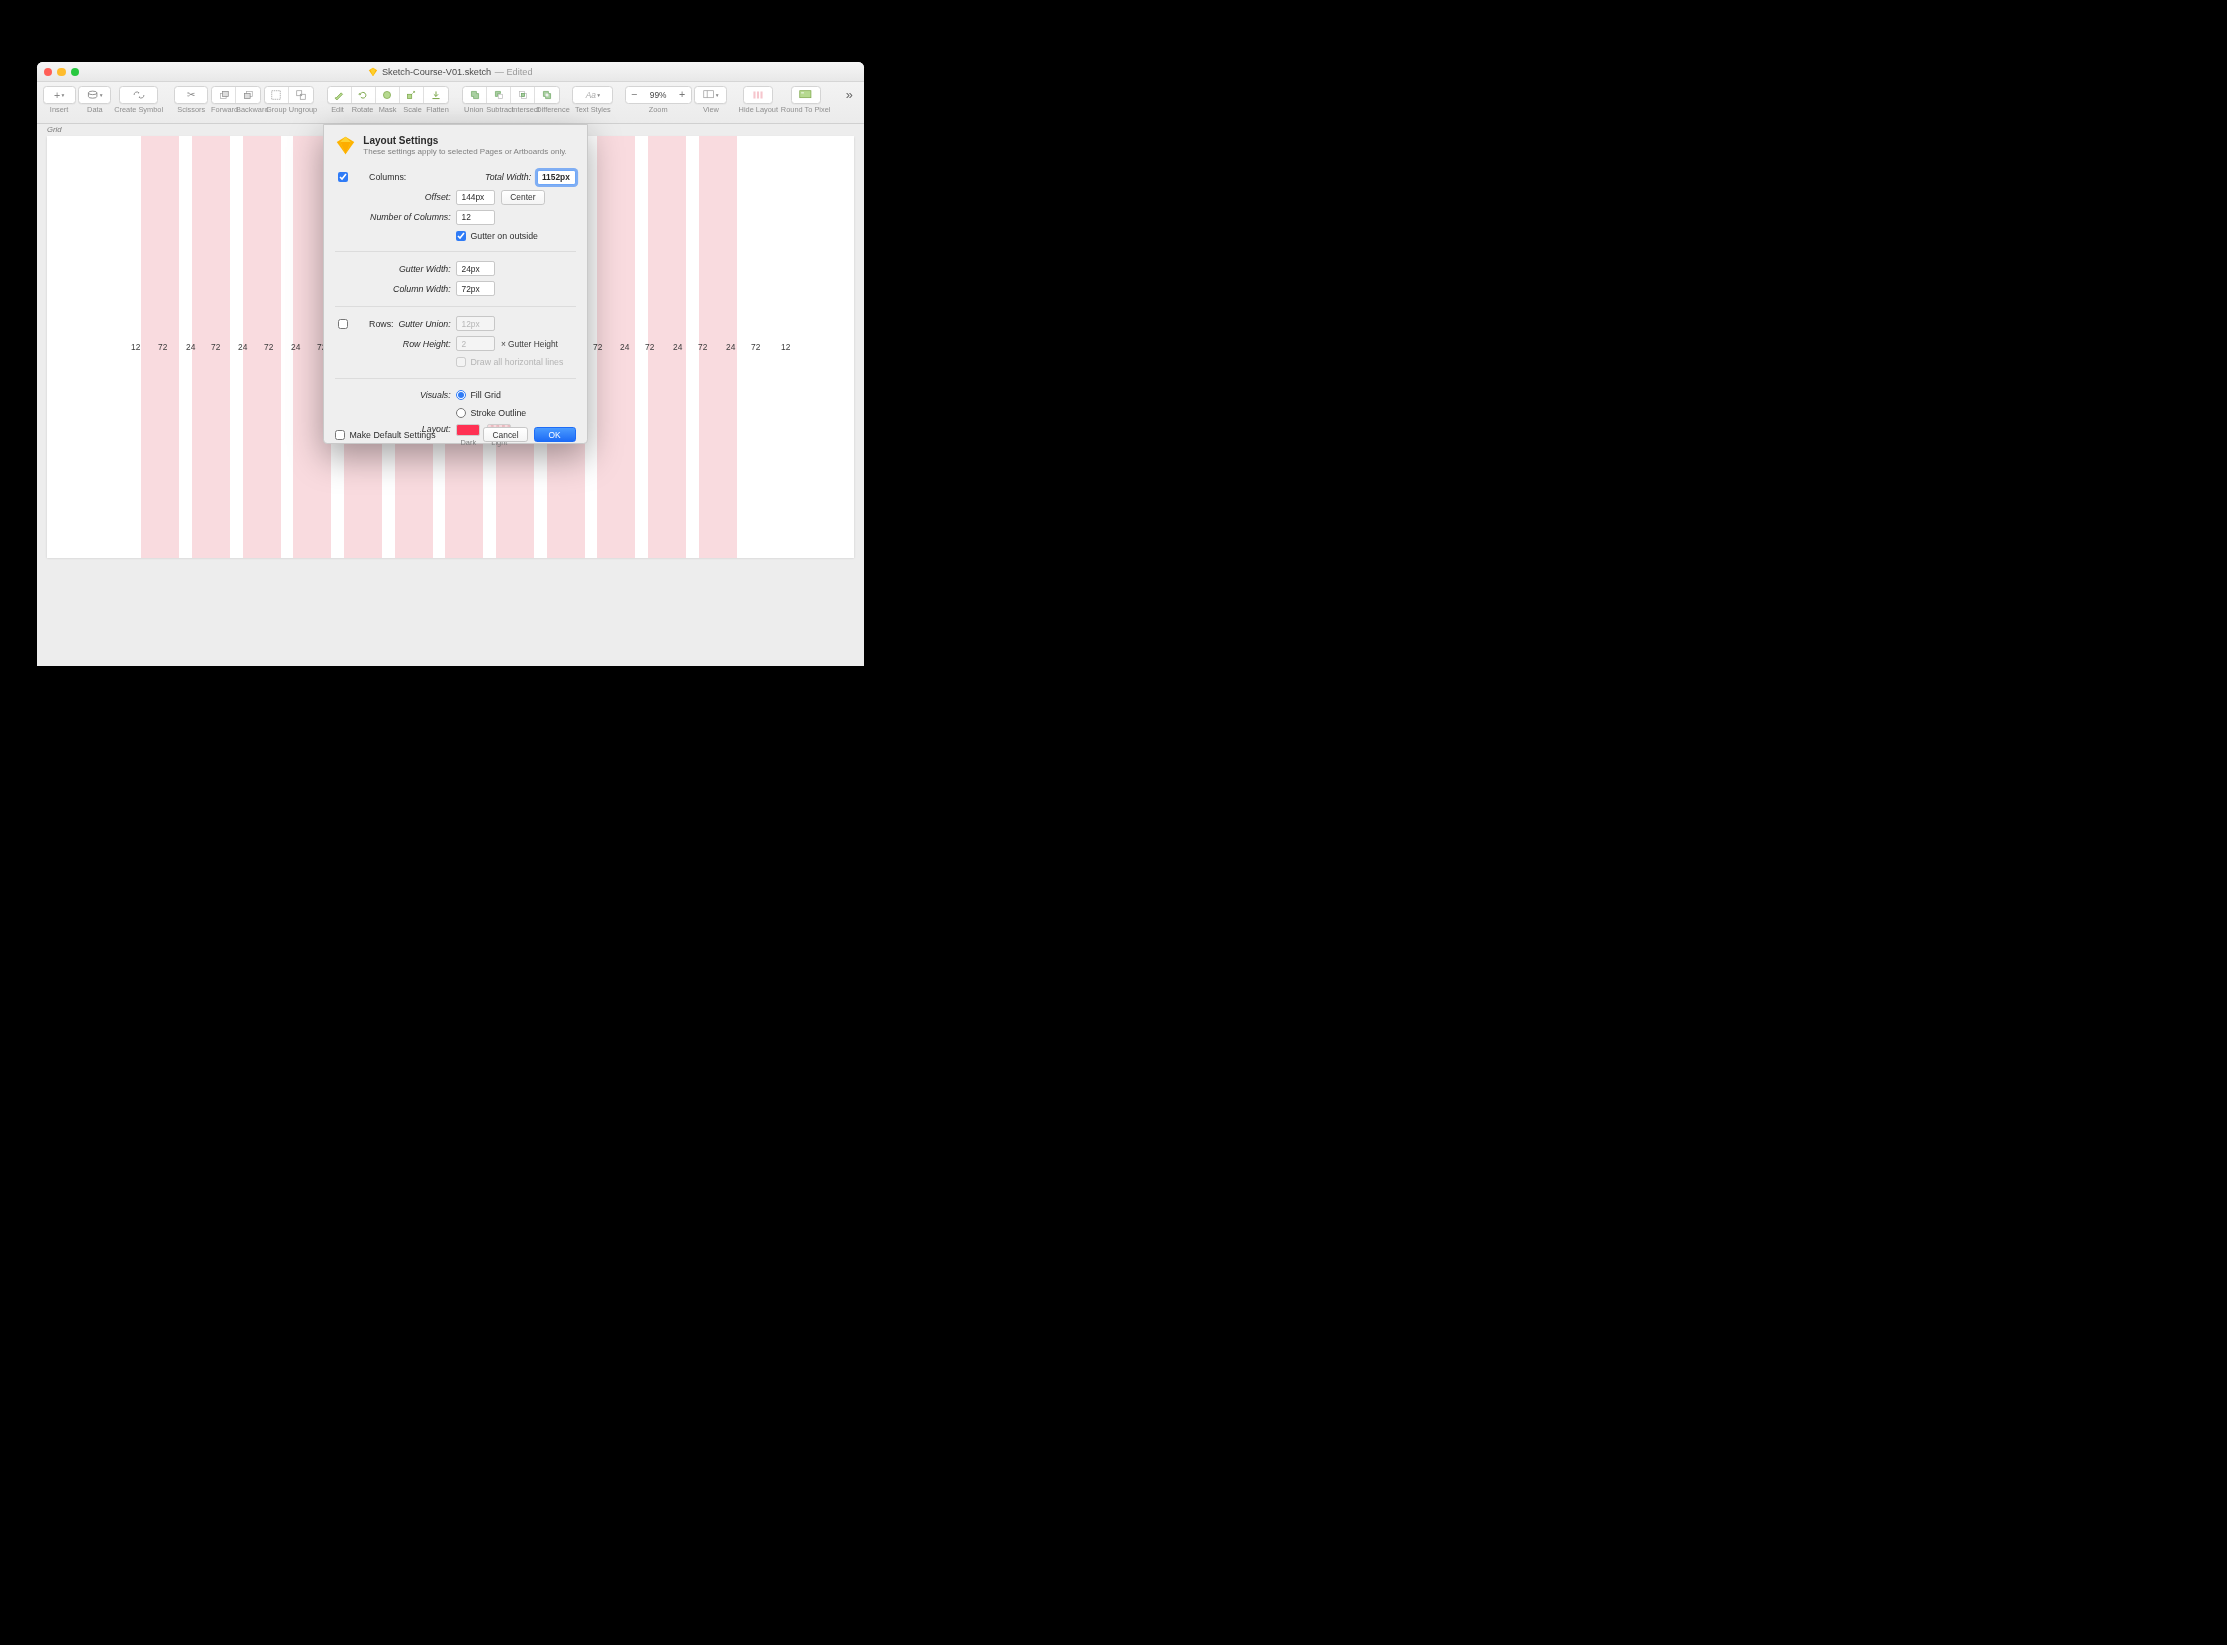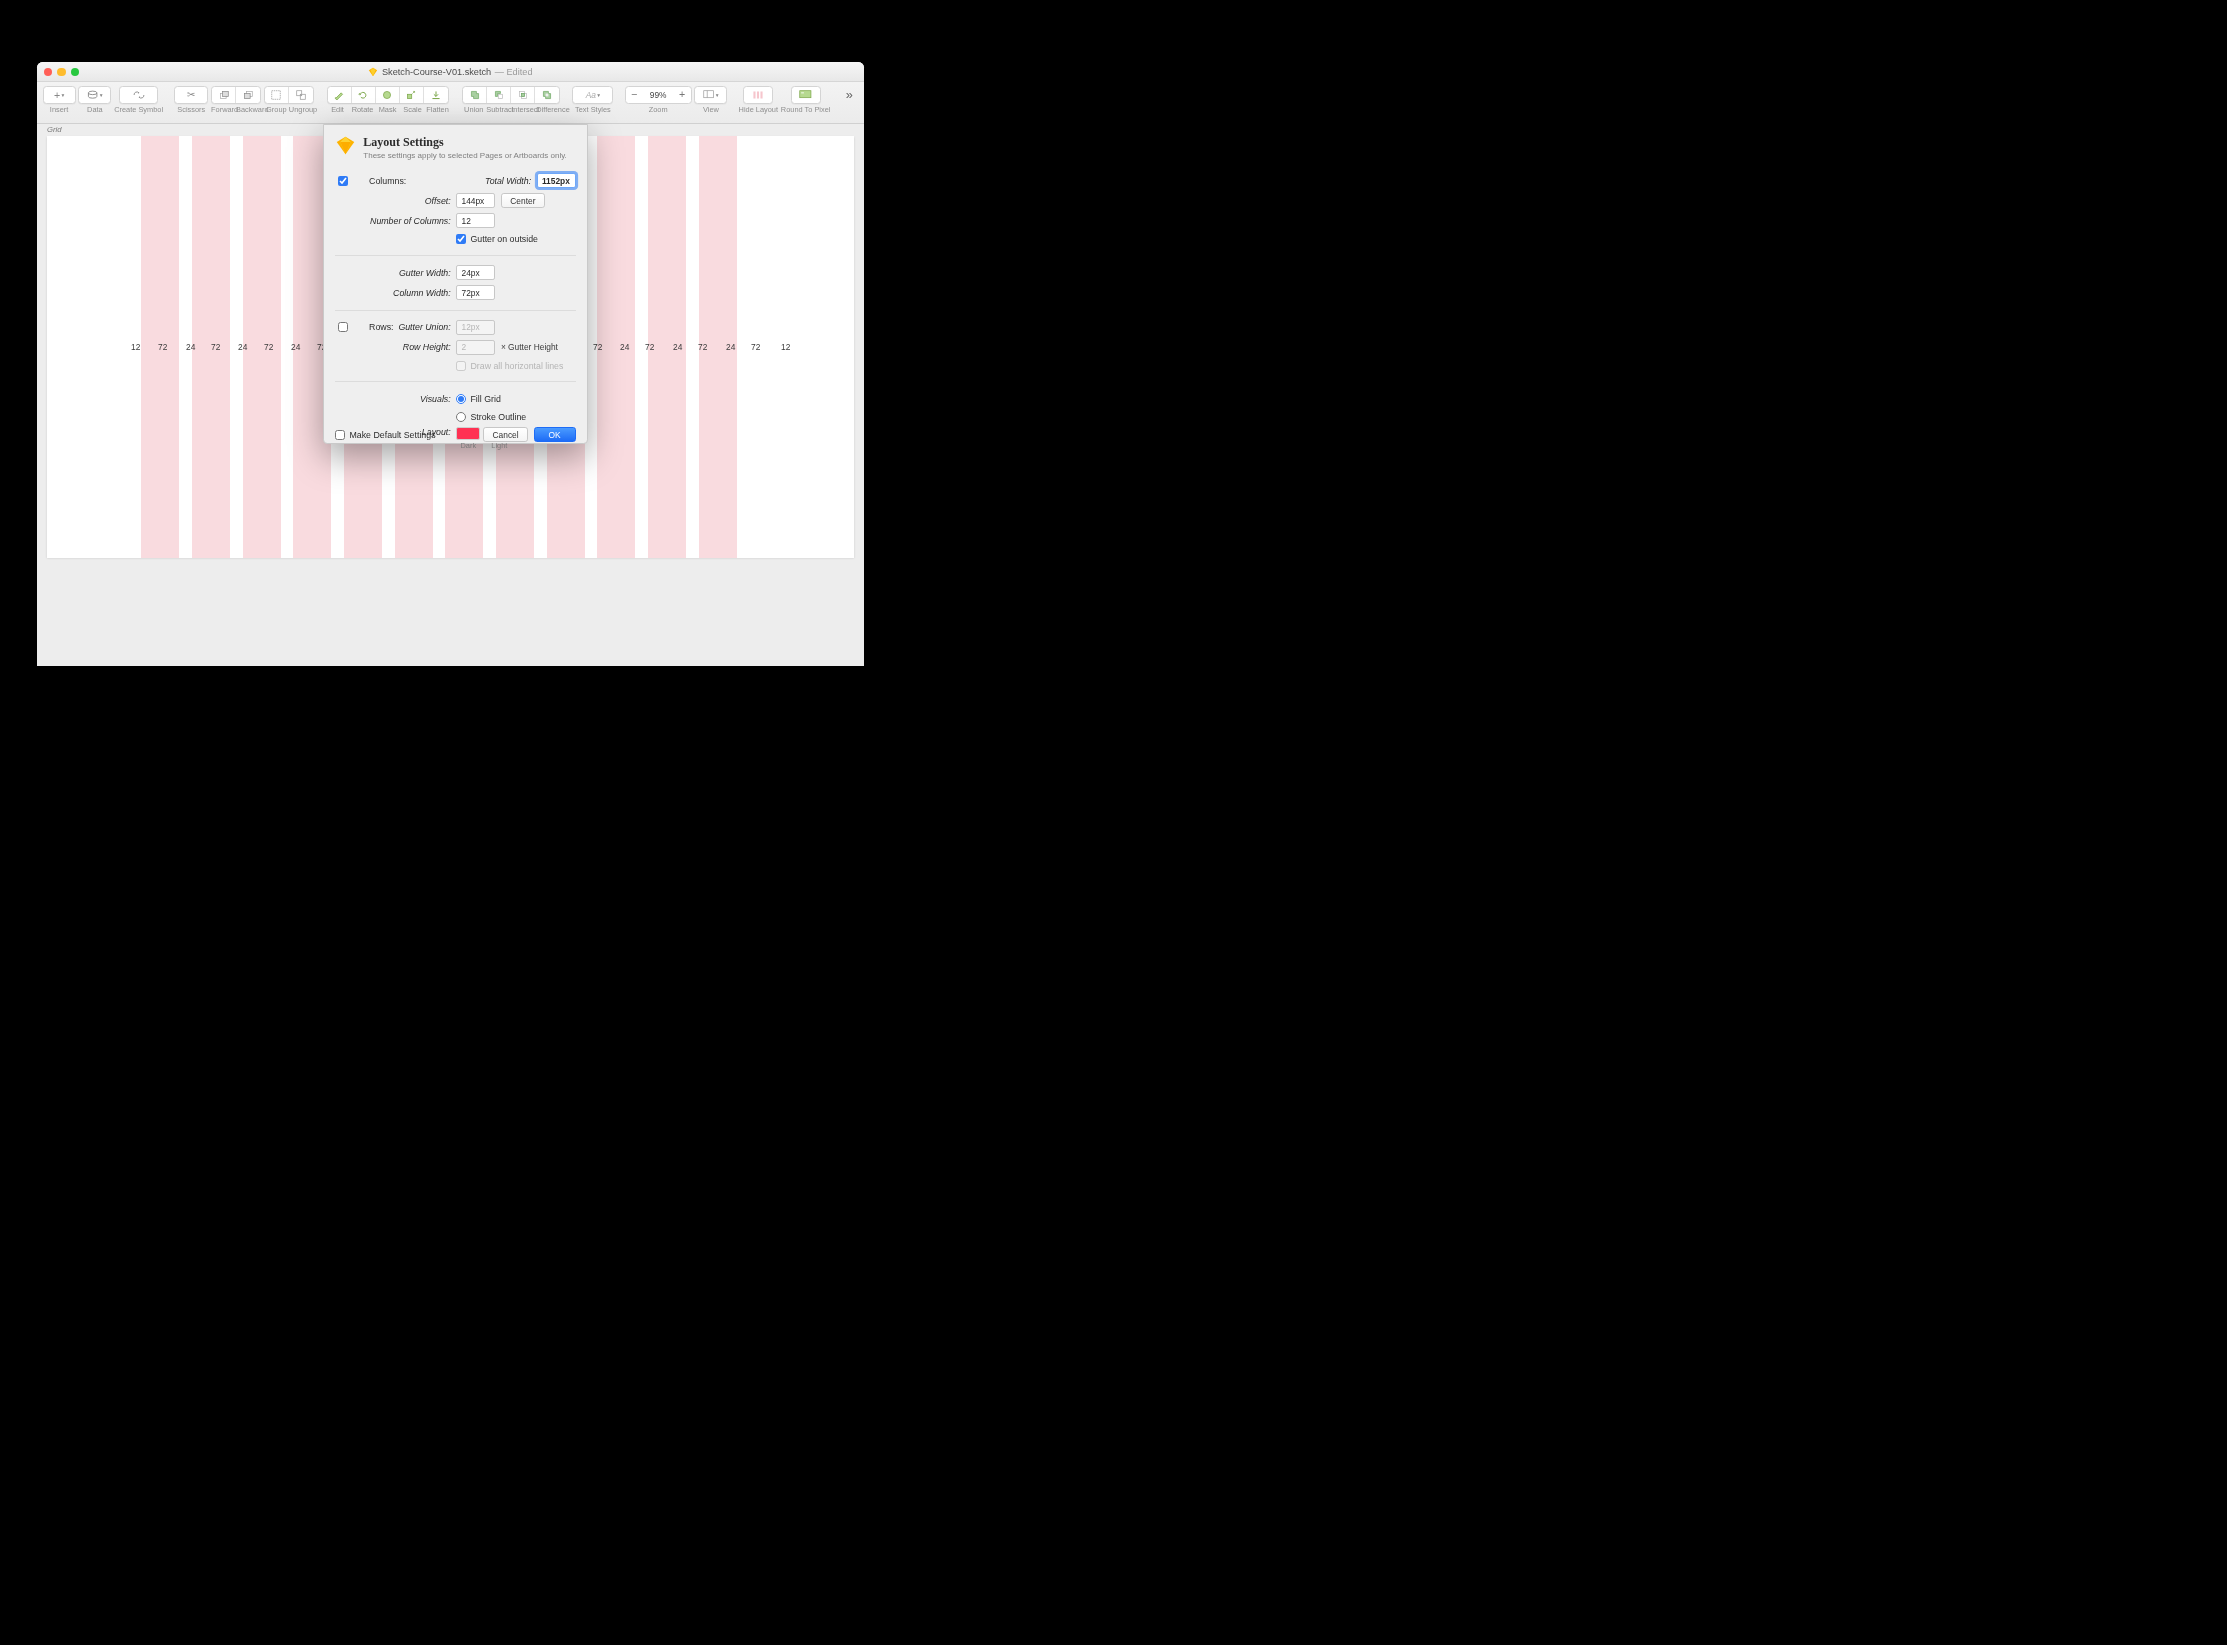--- a/index.html
+++ b/index.html
@@ -34,21 +34,21 @@
 .stripes{ position:absolute; top:0; bottom:0; left:88px; right:88px; display:flex;}
 .col{ background:#f9dbdf; width:38px;}
 .gut{ width:12.7px;}
 .outer-gut-l, .outer-gut-r { width:6.3px;}
 .overlay-measures{ position:absolute; top:206px; height:11.3px; font-size:8.4px; color:#3a3a3a; left:0; right:0; }
 .overlay-measures span{position:absolute;}
 
 .dialog { position:absolute; left:286px; top:62px; width:265px; height:320px; background:#efefef; border:0.7px solid #c9c9c9; border-radius:0 0 4.2px 4.2px; box-shadow:0 12.7px 34px rgba(0,0,0,.35); padding:10px 11.3px 8.4px; font-size:8.8px; color:#2b2b2b;}
 .dhdr{display:flex; gap:7px; align-items:flex-start; margin-bottom:11.3px;}
 .dicon{width:21px;height:21px; flex-shrink:0;}
-.dtitle{font-weight:600; font-size:12px;font-family:Liberation Serif, serif;}
+.dtitle{font-weight:600; font-size:10px;}
 .dsub{font-size:8px;color:#7f7f7f;margin-top:0.7px;}
 .drow{ display:flex; align-items:center; height:20px; }
 .dlab{ width:121px; text-align:right; padding-right:5.6px; font-size:8.8px;font-style:italic;}
 .dchklab{ display:flex; align-items:center; gap:21px; padding-left:2.8px;}
 .dinput{ width:39px; height:15px; border:0.7px solid #c7c7c7; border-radius:2.1px; background:#fff; padding:0 4.2px; font-size:8.4px; color:#2b2b2b;}
 .dinput.focus{ box-shadow:0 0 0 2.1px rgba(36,120,246,.55); border-color:#6ea7f8;font-weight:bold;}
 .dinput:disabled{ background:#f4f4f4; color:#b7b7b7;}
 .dbtn{ height:15px; border:0.7px solid #c7c7c7; background:linear-gradient(#fff,#f4f4f4); border-radius:2.8px; padding:0 8.4px; font-size:8.4px; color:#333; margin-left:5.6px;}
 .dbtn.primary{ background:linear-gradient(#4a9bff,#1e6cf6); color:#fff; border-color:#1e6cf6; padding:0 14px;}
 .dsep{ height:0.7px; background:#dcdcdc; margin:7px 0; }

